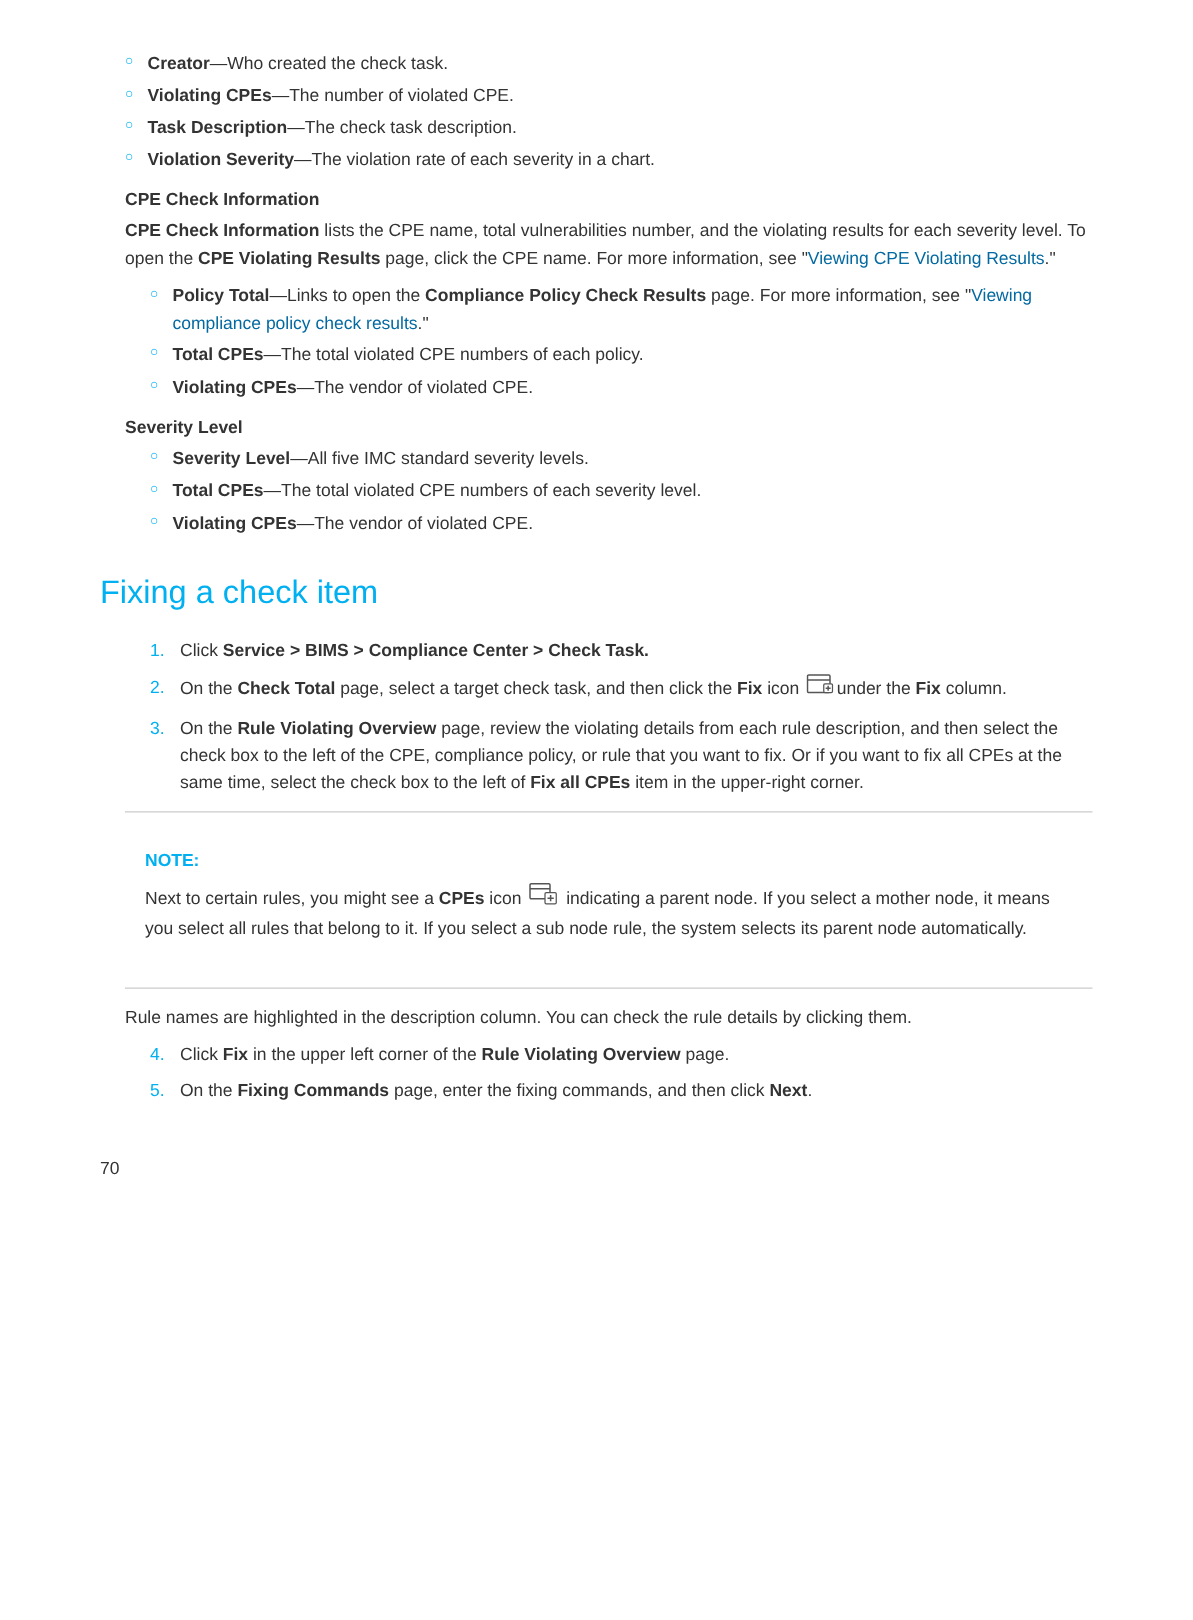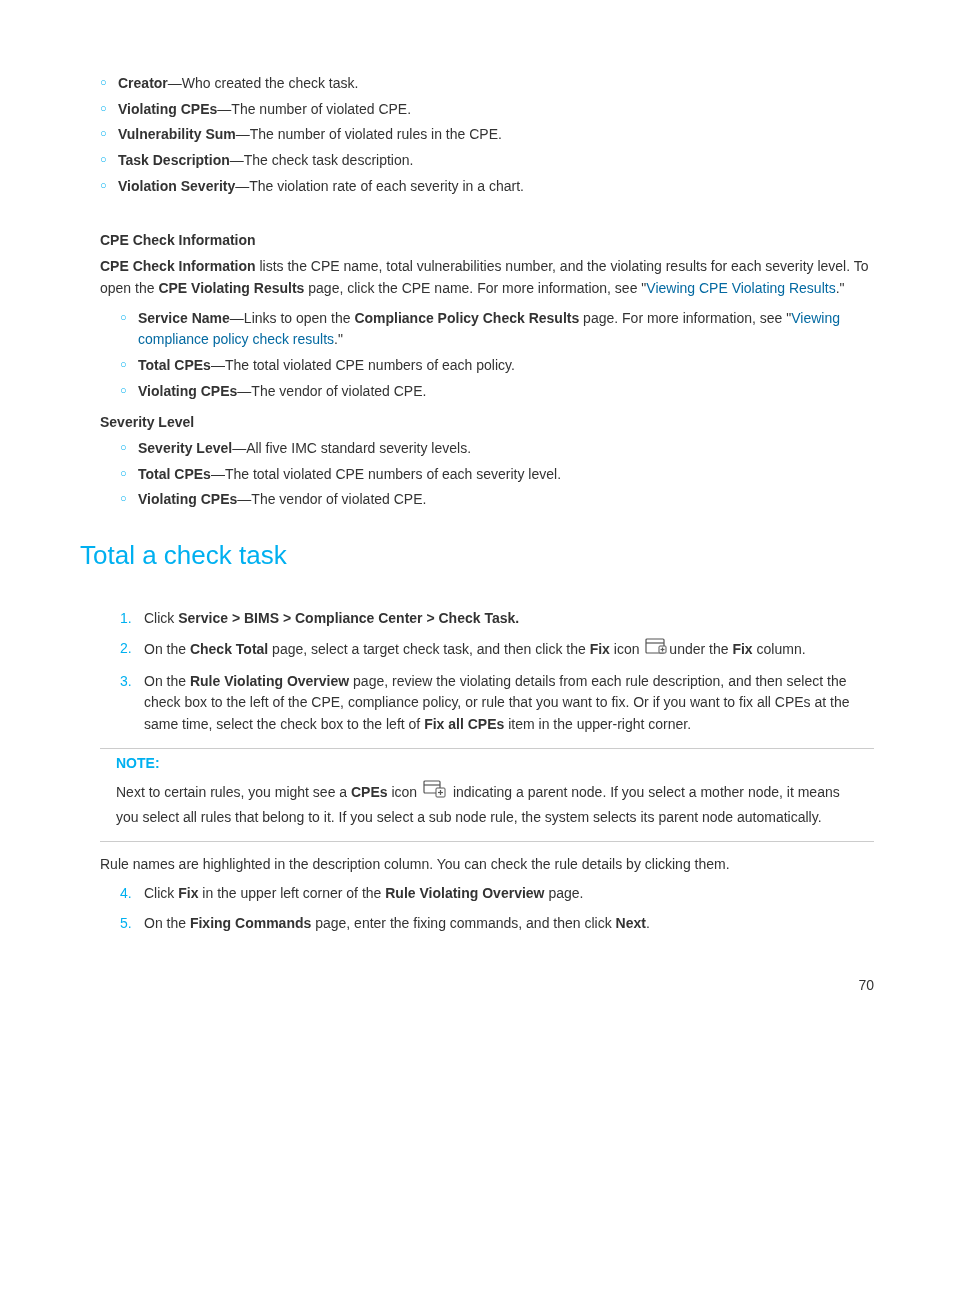--- a/index.html
+++ b/index.html
@@ -68,79 +68,77 @@
     }
 
     .link {
       color: #0369a1;
       text-decoration: none;
     }
 
     .note-box {
       border-top: 1px solid #ccc;
       border-bottom: 1px solid #ccc;
-      padding: 4px 16px;
+      padding: 28px 16px;
       margin: 12px 0;
       background: #fff;
     }
 
     .note-label {
       color: #00b0f0;
       font-weight: bold;
       margin-bottom: 6px;
     }
 
     .page-number {
-      text-align: right;
+      text-align: left;
       margin-top: 40px;
       color: #333;
       font-size: 14px;
     }
 
     .indent-block {
       margin-left: 20px;
-      margin-top: 33px;
     }
   </style>
 </head>
 <body>
 
 <div>
 
   <ul class="bullet-list indent-block">
     <li><b>Creator</b>—Who created the check task.</li>
     <li><b>Violating CPEs</b>—The number of violated CPE.</li>
-    <li><b>Vulnerability Sum</b>—The number of violated rules in the CPE.</li>
     <li><b>Task Description</b>—The check task description.</li>
     <li><b>Violation Severity</b>—The violation rate of each severity in a chart.</li>
   </ul>
 
   <div class="indent-block">
     <p class="section-heading">CPE Check Information</p>
     <p class="body-text">
       <b>CPE Check Information</b> lists the CPE name, total vulnerabilities number, and the violating results for each severity level. To open the <b>CPE Violating Results</b> page, click the CPE name. For more information, see "<a class="link" href="#">Viewing CPE Violating Results</a>."
     </p>
 
     <ul class="bullet-list">
       <li>
-        <b>Service Name</b>—Links to open the <b>Compliance Policy Check Results</b> page. For more information, see "<a class="link" href="#">Viewing compliance policy check results</a>."
+        <b>Policy Total</b>—Links to open the <b>Compliance Policy Check Results</b> page. For more information, see "<a class="link" href="#">Viewing compliance policy check results</a>."
       </li>
       <li><b>Total CPEs</b>—The total violated CPE numbers of each policy.</li>
       <li><b>Violating CPEs</b>—The vendor of violated CPE.</li>
     </ul>
 
     <p class="section-heading">Severity Level</p>
     <ul class="bullet-list">
       <li><b>Severity Level</b>—All five IMC standard severity levels.</li>
       <li><b>Total CPEs</b>—The total violated CPE numbers of each severity level.</li>
       <li><b>Violating CPEs</b>—The vendor of violated CPE.</li>
     </ul>
   </div>
 
-  <h1 class="main-heading">Total a check task</h1>
+  <h1 class="main-heading">Fixing a check item</h1>
 
   <div class="indent-block">
 
     <ol class="numbered-list">
 
       <li>
         <span class="num">1.</span>
         Click <b>Service &gt; BIMS &gt; Compliance Center &gt; Check Task.</b>
       </li>
 

